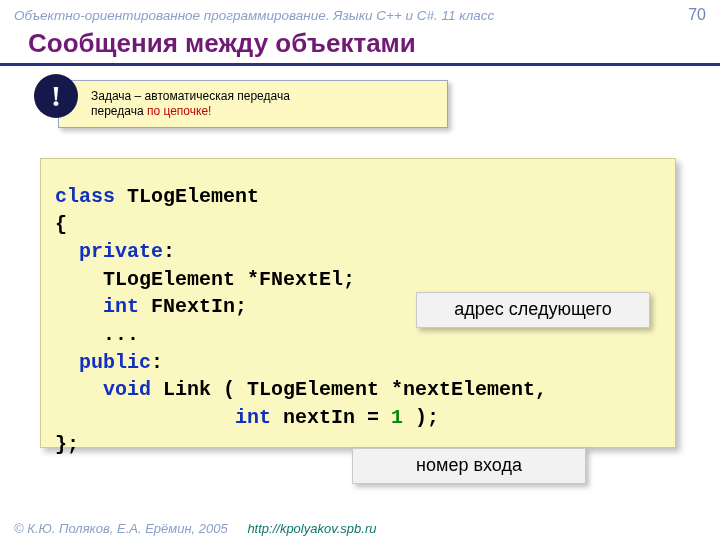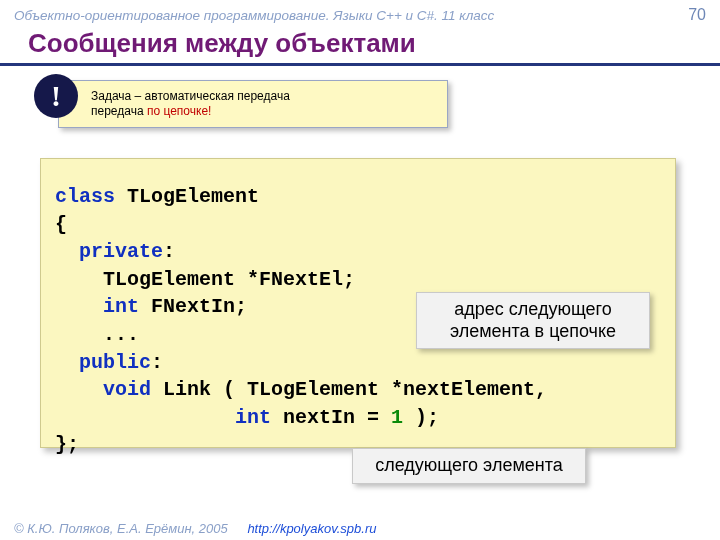--- a/index.html
+++ b/index.html
@@ -58,21 +58,21 @@
     box-shadow: 3px 3px 5px rgba(0,0,0,.25);
     font-size: 18px; text-align: center; line-height: 1.2;
     padding: 6px 14px;
   }
   .c1 { left: 416px; top: 280px; width: 234px; margin-top: 12px; }
   .c2 { left: 352px; top: 448px; width: 234px; }
   .footer {
     position: absolute; bottom: 4px; left: 14px;
     font-style: italic; font-size: 13px; color: #8aa0c8;
   }
-  .footer .url { color: #1d4ed8; margin-left: 16px;}
+  .footer .url { color: #0f766e; margin-left: 16px;}
 </style>
 </head>
 <body>
 
 <div class="topbar">
   <span>Объектно-ориентированное программирование. Языки C++ и C#. 11 класс</span>
   <span class="page">70</span>
 </div>
 
 <h1 class="title">Сообщения между объектами</h1>
@@ -91,22 +91,21 @@
 <span>    TLogElement *FNextEl;</span>
     <span class="kw">int</span><span> FNextIn;</span>
 <span>    ...</span>
   <span class="kw">public</span><span>:</span>
     <span class="kw">void</span><span> Link ( TLogElement *nextElement,</span>
 <span>               </span><span class="kw">int</span><span> nextIn = </span><span class="num">1</span><span> );</span>
 <span>};</span></div>
 
 <div class="callout c1">
   <div>адрес следующего</div>
-  <div>элемента в цепочке</div>
 </div>
 <div class="callout c2">
-  <div>следующего элемента</div>
+  <div>номер входа</div>
 </div>
 
 <div class="footer">
   <span>© К.Ю. Поляков, Е.А. Ерёмин, 2005</span>
   <span class="url">http://kpolyakov.spb.ru</span>
 </div>
 
 </body></html>

